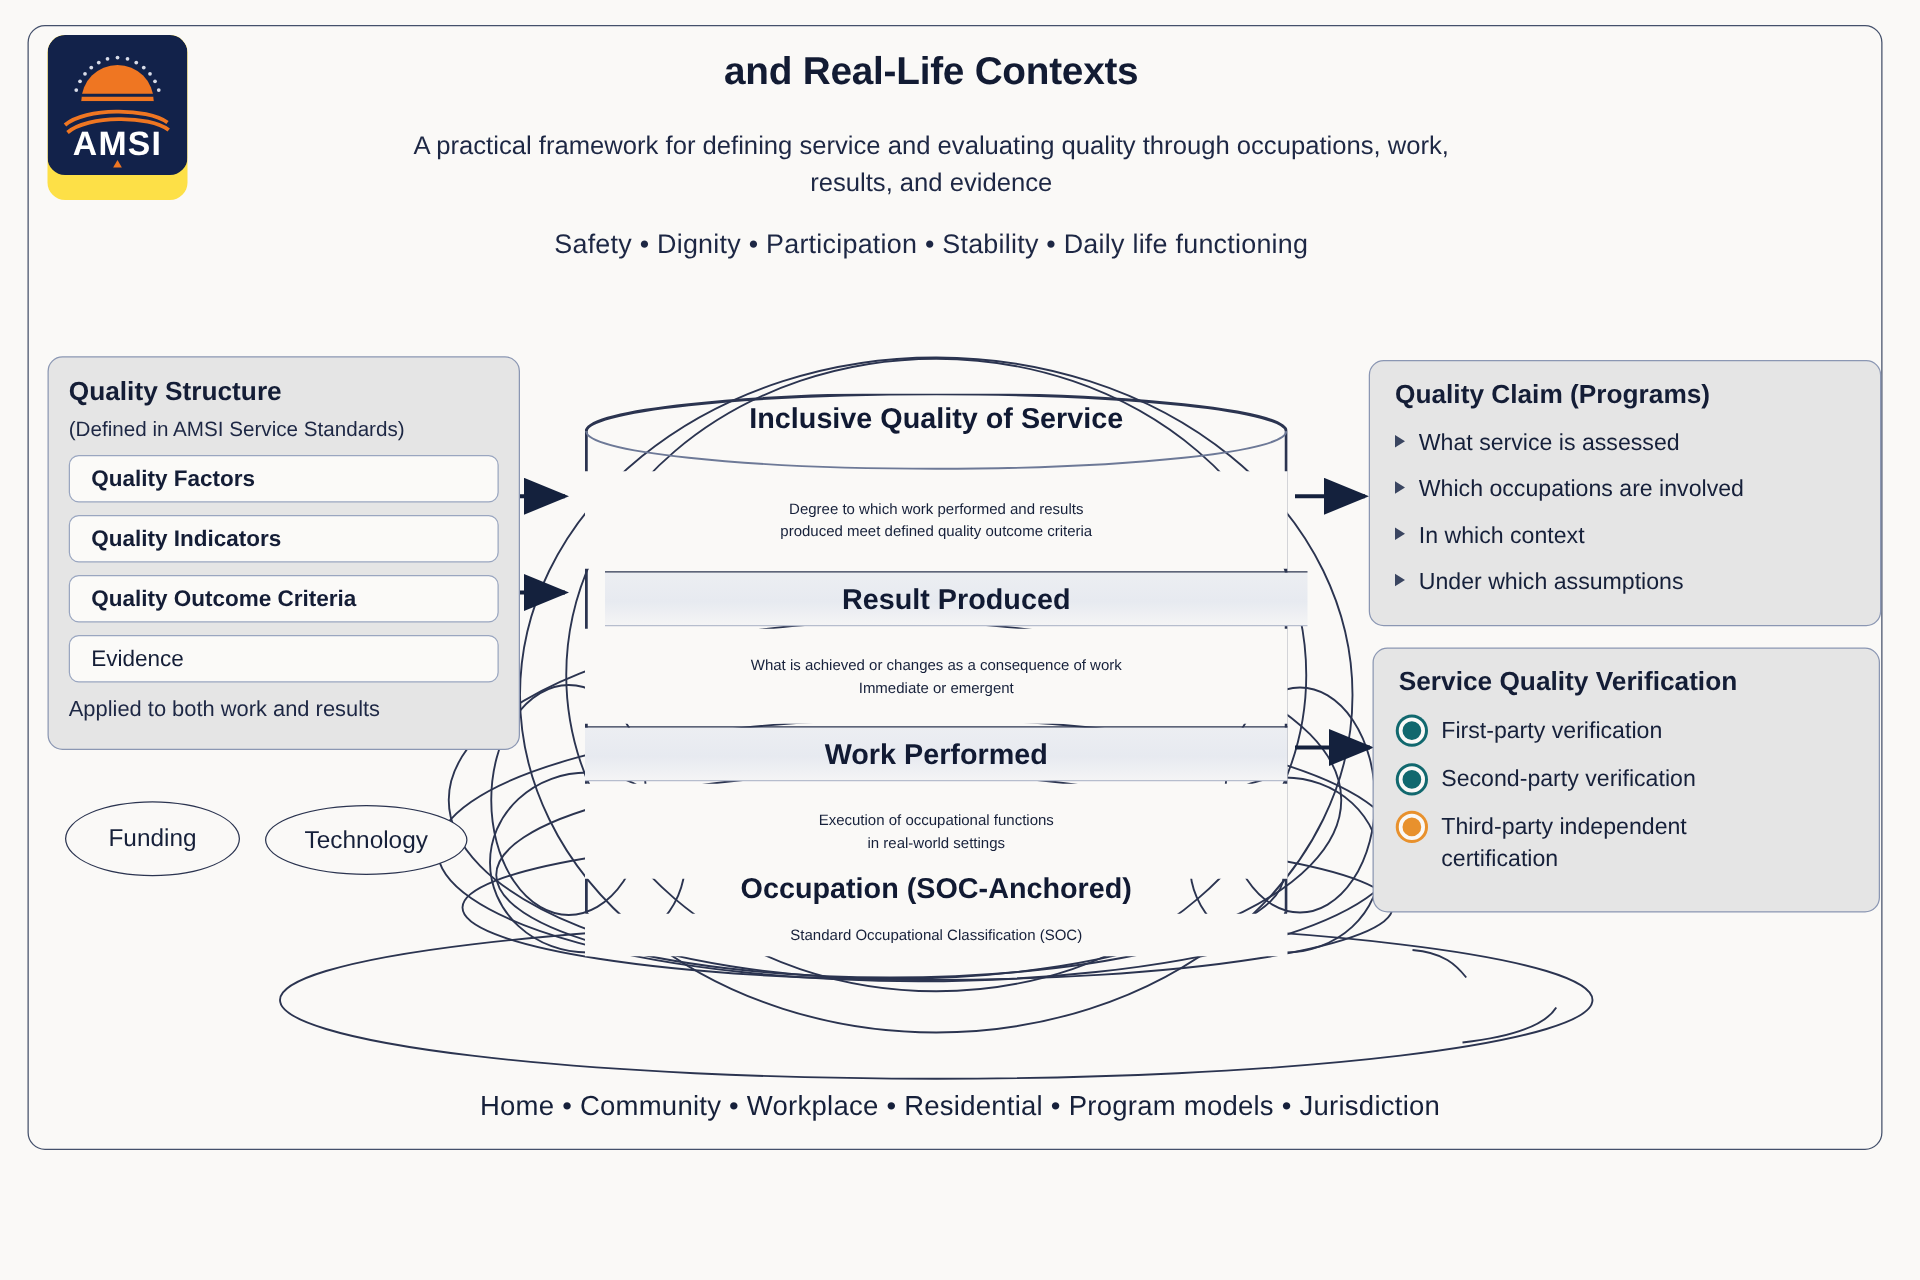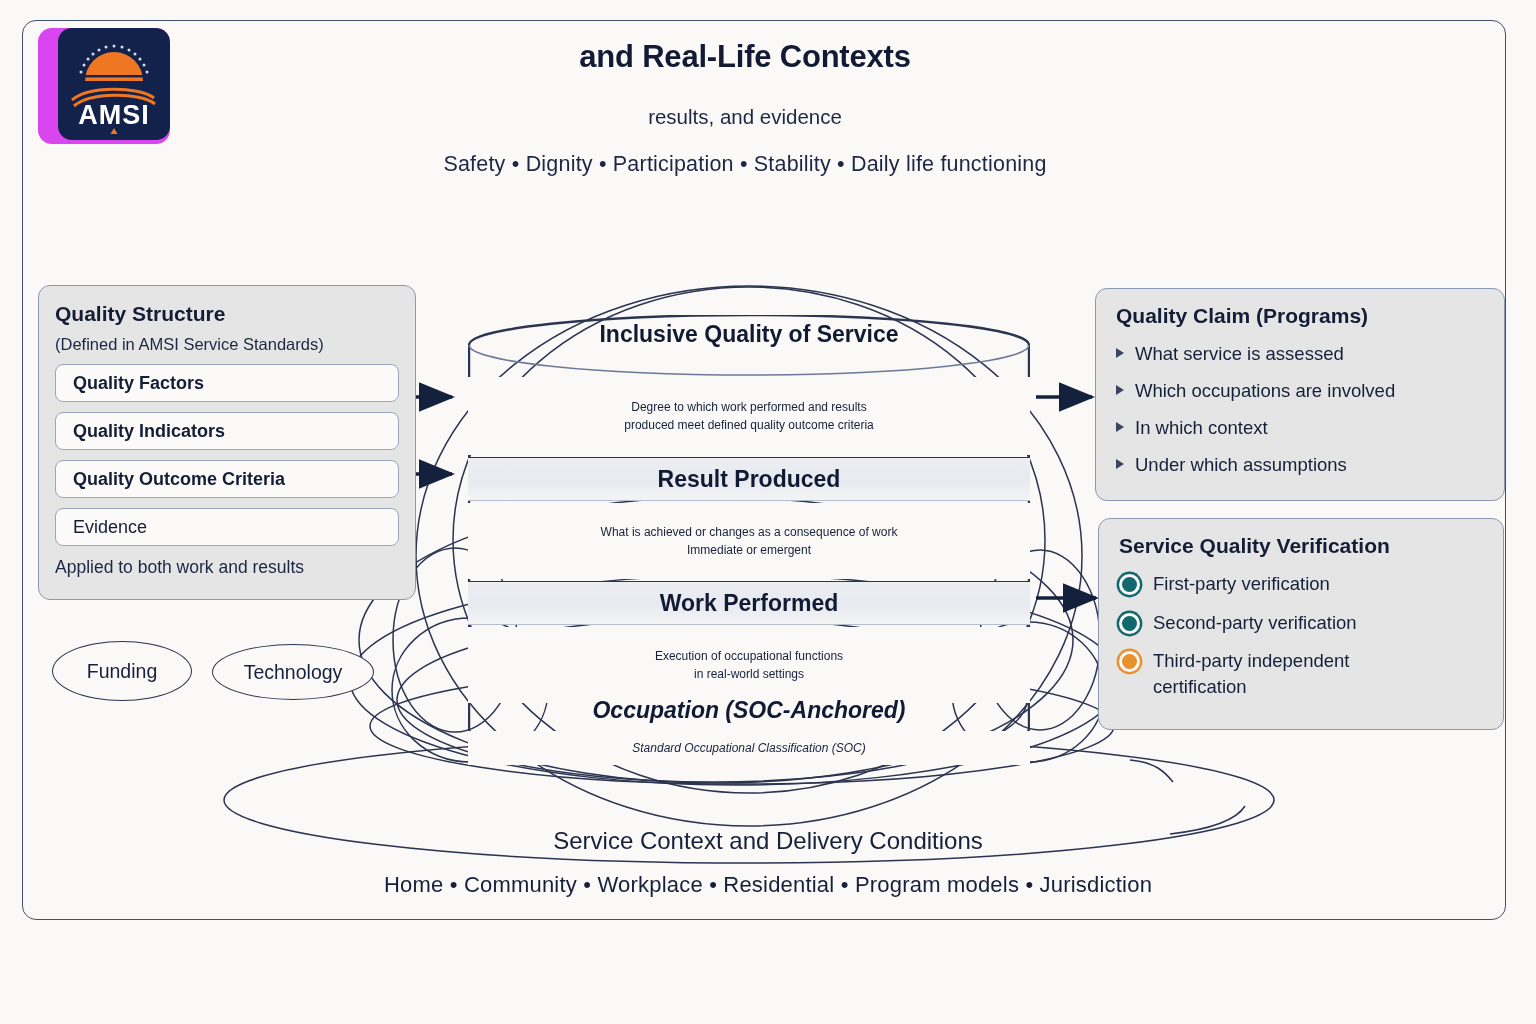--- a/index.html
+++ b/index.html
@@ -15,22 +15,22 @@
   #frame{
     position:absolute;left:22px;top:20px;width:1484px;height:900px;
     border:1.6px solid #44506b;border-radius:14px;
     background:#faf9f7;
     box-sizing:border-box;
   }
   #svg-layer{position:absolute;left:0;top:0;width:1536px;height:1024px;pointer-events:none;}
 
   
   #logo{
-    position:absolute;left:38px;top:28px;width:112px;height:116px;
-    background:#d946ef;border-radius:14px;overflow:hidden;padding-left:20px;
+    position:absolute;left:38px;top:28px;width:112px;height:132px;
+    background:#fde047;border-radius:14px;overflow:hidden;
   }
 
   
   #header{position:absolute;left:170px;top:34px;width:1150px;text-align:center;}
   #title{font-size:31px;font-weight:600;line-height:1.47;letter-spacing:-0.2px;color:#121b33;}
   #subtitle{margin-top:22px;font-size:20.5px;line-height:1.5;color:#1d2744;font-weight:400;}
   #pillars{margin-top:20px;font-size:21.5px;color:#1d2744;font-weight:400;letter-spacing:0.2px;}
 
   
   .panel{
@@ -132,20 +132,21 @@
       <text x="56" y="96" font-family="Liberation Sans, sans-serif" font-size="27" font-weight="700" fill="#ffffff" text-anchor="middle" letter-spacing="1">AMSI</text>
       <path d="M56,100 l3.5,6 h-7 Z" fill="#ef7622"></path>
     </svg>
   </div>
 
   <div id="header">
     <div id="title">
       <div>and Real-Life Contexts</div>
     </div>
     <div id="subtitle">
+      <div>A practical framework for defining service and evaluating quality through occupations, work,</div>
       <div>results, and evidence</div>
     </div>
     <div id="pillars">Safety  •  Dignity  •  Participation  •  Stability  •  Daily life functioning</div>
   </div>
 
   <svg id="svg-layer" viewBox="0 0 1536 1024">
     <defs>
       <marker id="arrow" markerWidth="11" markerHeight="9" refX="10" refY="4.5" orient="auto">
         <path d="M0,0 L11,4.5 L0,9 Z" fill="#14213d"></path>
       </marker>
@@ -247,52 +248,51 @@
       <div style="position:absolute;left:0;top:6px;width:562px;text-align:center;">
         <span class="cap-label">Inclusive Quality of Service</span>
       </div>
       <div class="layer-body" style="top:62px;height:78px;">
         <div>Degree to which work performed and results</div>
         <div>produced meet defined quality outcome criteria</div>
       </div>
     </div>
 
     <div class="layer" style="top:142px;height:122px;">
-      <div class="band" style="top:0;">
+      <div class="band" style="top:0;margin-left:16px;">
         <span class="band-label">Result Produced</span>
       </div>
       <div class="layer-body" style="top:46px;height:76px;">
         <div>What is achieved or changes as a consequence of work</div>
         <div>Immediate or emergent</div>
       </div>
     </div>
 
     <div class="layer" style="top:266px;height:122px;">
       <div class="band" style="top:0;">
         <span class="band-label">Work Performed</span>
       </div>
       <div class="layer-body" style="top:46px;height:76px;">
         <div>Execution of occupational functions</div>
         <div>in real-world settings</div>
       </div>
     </div>
 
-    <div class="layer" style="top:382px;height:80px;font-style:italic;">
+    <div class="layer" style="top:382px;height:80px;">
       <div style="position:absolute;left:0;top:0;width:562px;text-align:center;">
         <span class="cap-label">Occupation (SOC-Anchored)</span>
       </div>
       <div class="layer-body" style="top:34px;height:34px;">
         <div>Standard Occupational Classification (SOC)</div>
       </div>
     </div>
   </div>
 
   <div class="ellipse-node" id="node-funding">
     <span>Funding</span>
   </div>
   <div class="ellipse-node" id="node-technology">
     <span>Technology</span>
   </div>
 
-  <div id="context-title">Service Context and Delivery Conditions</div>
   <div id="context-items">Home • Community • Workplace • Residential • Program models  •   Jurisdiction</div>
 
 </div>
 
 </body></html>

